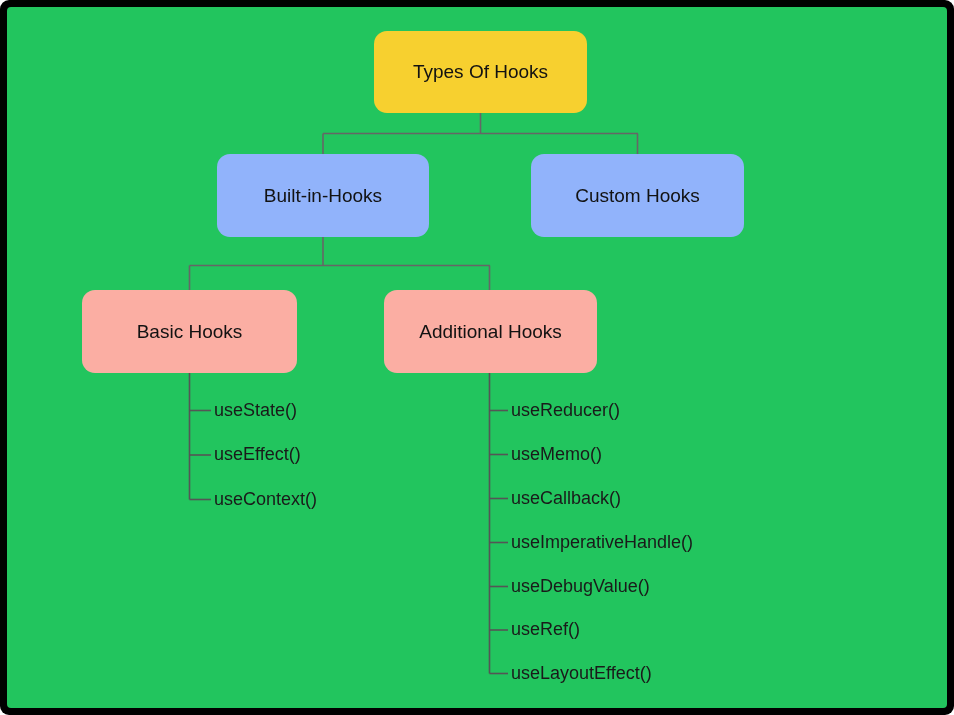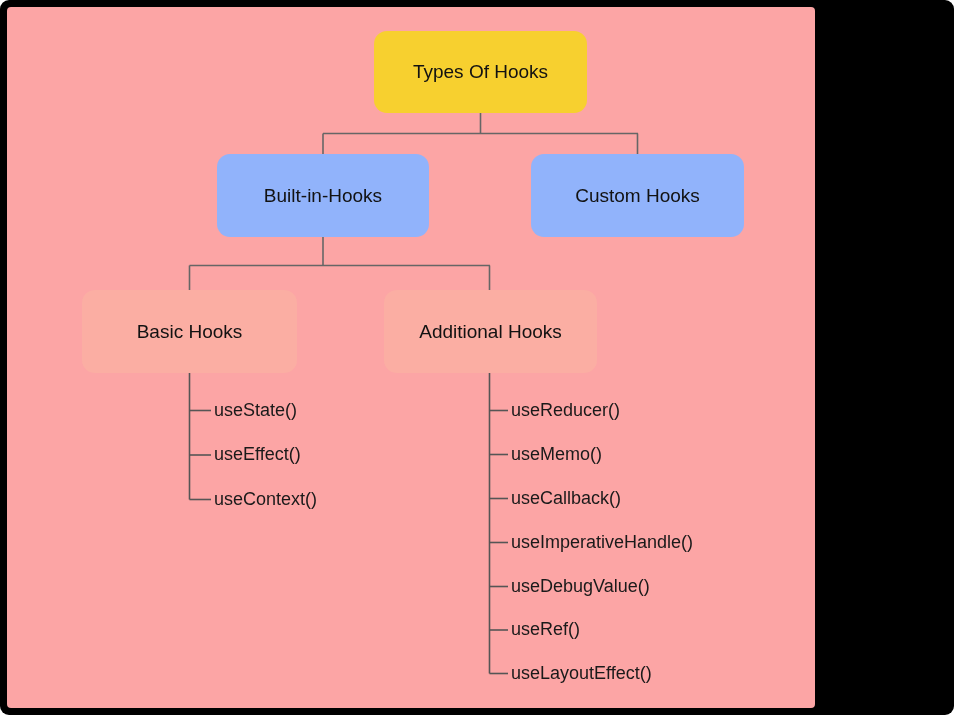--- a/index.html
+++ b/index.html
@@ -19,23 +19,23 @@
     height: 715px;
     box-sizing: border-box;
     background: #000000;
     border-radius: 9px;
     overflow: hidden;
   }
   #canvas {
     position: absolute;
     left: 7px;
     top: 7px;
-    width: 808px;
+    width: 940px;
     height: 701px;
-    background: #fca5a5;
+    background: #22c55e;
     border-radius: 4px;
     overflow: hidden;
   }
   #diagram {
     position: absolute;
     left: -7px;
     top: -7px;
     width: 954px;
     height: 715px;
     display: block;

